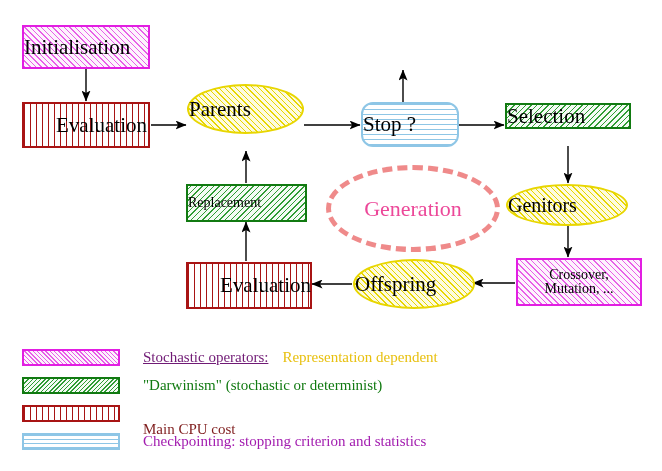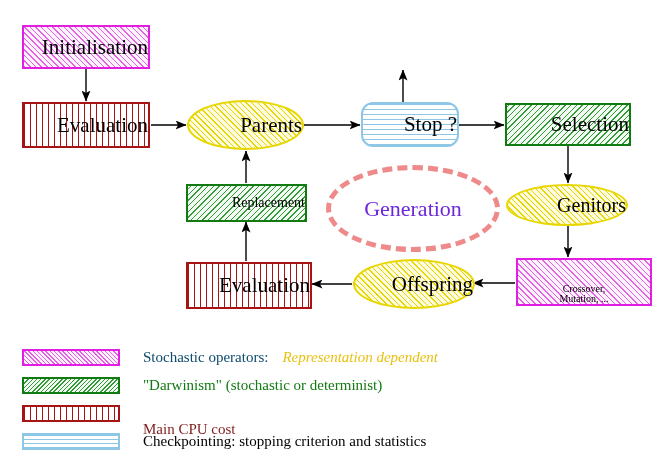--- a/index.html
+++ b/index.html
@@ -21,21 +21,21 @@
     position: absolute;
     left: 0;
     top: 0;
     width: 662px;
     height: 471px;
   }
   .node {
     position: absolute;
     display: flex;
     align-items: center;
-    justify-content: flex-end;
+    justify-content: flex-start;
     text-align: center;
     color: #000000;
     box-sizing: border-box;
     z-index: 5;
   }
   .node .lbl {
     position: relative;
     z-index: 3;
     line-height: 1.0;
   }
@@ -83,21 +83,21 @@
     border-radius: 50%;
     border: 5px dashed #ef8a8a;
     background: transparent;
     display: flex;
     align-items: center;
     justify-content: center;
     box-sizing: border-box;
     z-index: 2;
   }
   .gen-ellipse .lbl {
-    color: #6d28d9;
+    color: #ec4899;
   }
 
   
   #legend {
     position: absolute;
     left: 0;
     top: 338px;
     width: 662px;
     height: 120px;
     z-index: 6;
@@ -138,25 +138,25 @@
     background-image: repeating-linear-gradient(90deg,
         #a81414 0px, #a81414 1px, rgba(255,255,255,0) 1px, rgba(255,255,255,0) 6px);
     border: 2px solid #a81414;
   }
   .sw-blue {
     background-color: #ffffff;
     background-image: repeating-linear-gradient(0deg,
         #8ec6e6 0px, #8ec6e6 1px, rgba(255,255,255,0) 1px, rgba(255,255,255,0) 4px);
     border: 2px solid #8ec6e6;
   }
-  .tx-magenta { color: #0c4a6e; }
-  .tx-yellow  { color: #e8c010; font-style: italic; }
+  .tx-magenta { color: #701a75; text-decoration: underline; }
+  .tx-yellow  { color: #e8c010; }
   .tx-green   { color: #117a11; }
   .tx-red     { color: #7f1d1d; margin-top: 32px; }
-  .tx-blue    { color: #000000; }
+  .tx-blue    { color: #a21caf; }
   .seg { display: inline; }
 </style>
 </head>
 <body>
 
 <div id="canvas">
 
   <svg id="svg-layer" viewBox="0 0 662 471" xmlns="http://www.w3.org/2000/svg">
     <defs>
       <marker id="ah" markerWidth="11" markerHeight="9" refX="10.5" refY="4.5" orient="auto" markerUnits="userSpaceOnUse">
@@ -190,38 +190,38 @@
   </svg>
 
   <div class="node fill-magenta" style="left:22px; top:25px; width:128px; height:44px; font-size:21px;">
     <span class="lbl">Initialisation</span>
   </div>
 
   <div class="node fill-red" style="left:22px; top:102px; width:128px; height:46px; font-size:21px;">
     <span class="lbl">Evaluation</span>
   </div>
 
-  <div class="node fill-yellow-ellipse" style="left:187px; top:100px; width:117px; height:50px; font-size:21px;">
+  <div class="node fill-yellow-ellipse" style="left:187px; top:84px; width:117px; height:50px; font-size:21px;">
     <span class="lbl">Parents</span>
   </div>
 
 
   <div class="node fill-blue rounded" style="left:361px; top:102px; width:98px; height:45px; font-size:21px;">
     <span class="lbl">Stop ?</span>
   </div>
 
-  <div class="node fill-green" style="left:505px; top:103px; width:126px; height:43px; font-size:21px;">
+  <div class="node fill-green" style="left:505px; top:103px; width:126px; height:26px; font-size:21px;">
     <span class="lbl">Selection</span>
   </div>
 
   <div class="node fill-yellow-ellipse" style="left:506px; top:184px; width:122px; height:42px; font-size:20px;">
     <span class="lbl">Genitors</span>
   </div>
 
-  <div class="node fill-magenta" style="left:516px; top:258px; width:136px; height:48px; font-size:10px; flex-direction:column; ">
+  <div class="node fill-magenta" style="left:516px; top:258px; width:126px; height:48px; font-size:14px; flex-direction:column; justify-content:center;">
     <span class="lbl">Crossover,</span>
     <span class="lbl" style="margin-top:0;">Mutation, ...</span>
   </div>
 
   <div class="node fill-yellow-ellipse" style="left:353px; top:259px; width:122px; height:50px; font-size:21px;">
     <span class="lbl">Offspring</span>
   </div>
 
   <div class="node fill-red" style="left:186px; top:262px; width:126px; height:47px; font-size:21px;">
     <span class="lbl">Evaluation</span>

